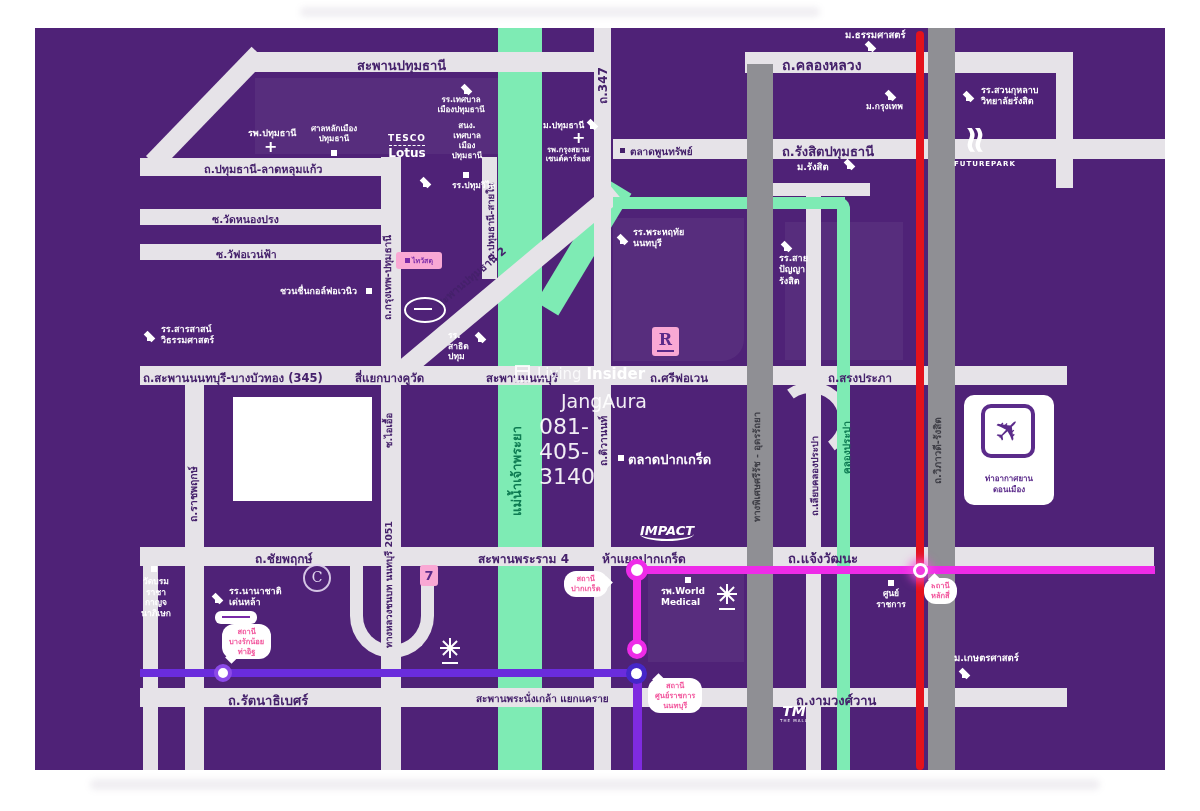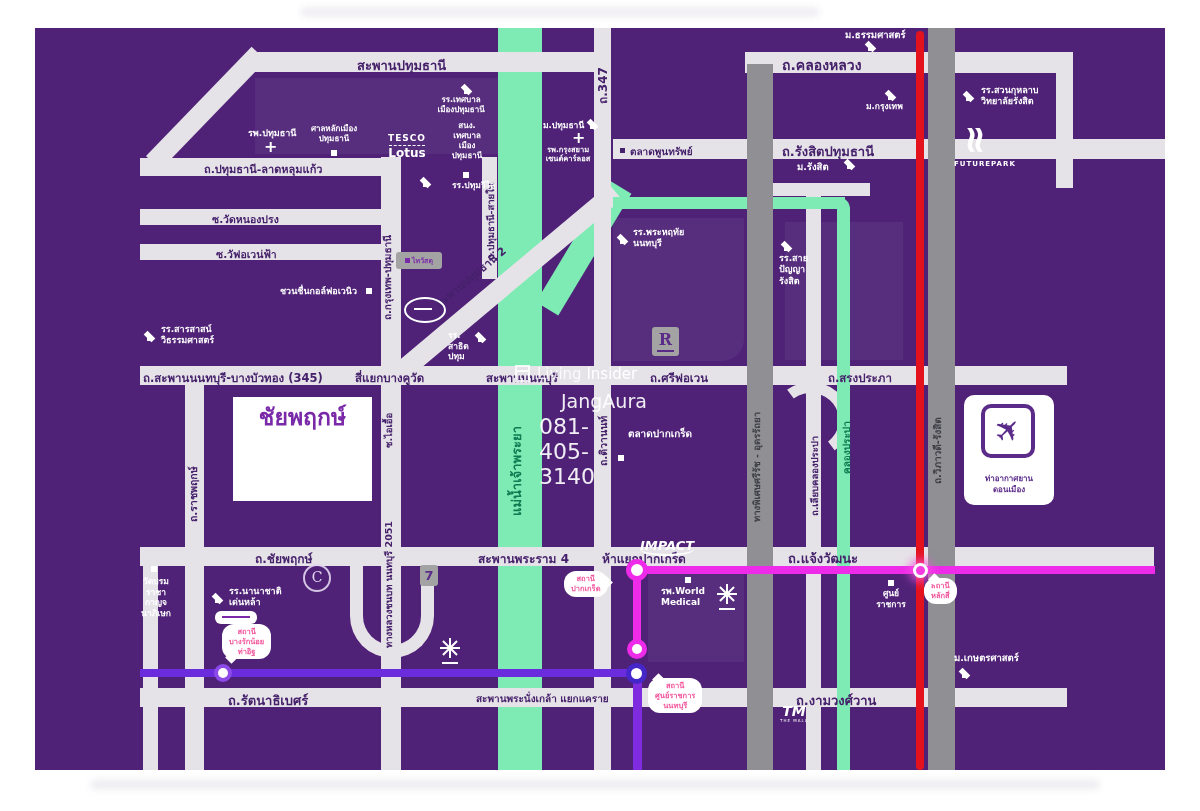--- a/index.html
+++ b/index.html
@@ -47,21 +47,21 @@
   .centro .th{font-size:23px;font-weight:bold;color:#7A2AA8;margin-top:2px}
   .wm{position:absolute;z-index:11;color:#fff}
   .cube{position:absolute;width:15px;height:17px;border:2px solid rgba(255,255,255,.85);box-sizing:border-box}
   .cube::before{content:"";position:absolute;left:0;top:3px;width:11px;height:2px;background:rgba(255,255,255,.85)}
   .fl{position:absolute;width:20px;height:20px;z-index:8}
   .flb{position:absolute;left:0;top:0;width:20px;height:20px}
   .flb::before{content:"";position:absolute;left:45%;top:0;width:12%;height:100%;background:#fff}
   .flb::after{content:"";position:absolute;top:45%;left:0;height:12%;width:100%;background:#fff}
   .flr{transform:rotate(45deg)}
   .flu{position:absolute;left:2px;bottom:-6px;width:16px;height:2px;background:#fff}
-  .logo-box{position:absolute;background:#a3a3a3;border-radius:3px;z-index:8;display:flex;
+  .logo-box{position:absolute;background:#f9a8d4;border-radius:3px;z-index:8;display:flex;
             align-items:center;justify-content:center}
   .oval{position:absolute;width:38px;height:22px;border:2px solid #fff;border-radius:50%;z-index:8}
   .oval::before{content:"";position:absolute;left:8px;top:9px;width:18px;height:2px;background:#fff}
   .clog{position:absolute;width:24px;height:24px;border:2px solid rgba(226,214,240,.9);border-radius:50%;
         z-index:8;color:#E2D6F0;font-family:"DejaVu Serif",serif;font-size:14px;text-align:center;line-height:22px}
   .dlbox{position:absolute;width:42px;height:13px;background:#fff;border-radius:6px;z-index:8}
   .dlbox::before{content:"";position:absolute;left:7px;top:5px;width:28px;height:2px;background:#7A2AA8}
   .air{position:absolute;left:964px;top:395px;width:90px;height:110px;background:#fff;border-radius:10px;
        z-index:8;text-align:center}
   .airframe{position:absolute;left:17px;top:9px;width:54px;height:54px;border:4px solid #5B2B8A;
@@ -236,22 +236,22 @@
   <div class="wlab" style="left:633px;top:227px">รร.พระหฤทัย
 นนทบุรี</div>
   <div class="logo-box rob" style="display:flex">
       <span class="r">R</span>
     </div>
   <span class="cap" style="left:780px;top:240px"></span>
   <div class="wlab" style="left:779px;top:253px">รร.สาย
 ปัญญา
 รังสิต</div>
   <span class="sq" style="left:618px;top:455px"></span>
-  <div class="wlab" style="left:628px;top:428px;font-size:10px">ตลาดปากเกร็ด</div>
-  <div class="impact" style="left:640px;top:538px">IMPACT</div>
+  <div class="wlab" style="left:628px;top:452px;font-size:13px">ตลาดปากเกร็ด</div>
+  <div class="impact" style="left:640px;top:523px">IMPACT</div>
   <span class="sq" style="left:685px;top:577px"></span>
   <div class="wlab" style="left:661px;top:586px">รพ.World
 Medical</div>
   <span class="fl" style="left:717px;top:584px">
     <span class="flb"></span>
     <span class="flb flr"></span>
     <span class="flu"></span>
   </span>
   <span class="fl" style="left:440px;top:638px">
     <span class="flb"></span>
@@ -283,36 +283,35 @@
 
   <div class="air">
     <span class="airframe">
         <span class="plane">✈</span>
       </span>
     <div class="airtxt">ท่าอากาศยาน
 ดอนเมือง</div>
   </div>
 
   <div class="centro">
-    <div class="th">ชัยพฤกษ์</div>
   </div>
 
   <div class="bub t-r" style="left:564px;top:571px">สถานี
 ปากเกร็ด</div>
   <div class="bub t-tl" style="left:648px;top:678px">สถานี
 ศูนย์ราชการ
 นนทบุรี</div>
   <div class="bub t-tl" style="left:924px;top:578px">สถานี
 หลักสี่</div>
   <div class="bub t-bl" style="left:222px;top:624px">สถานี
 บางรักน้อย
 ท่าอิฐ</div>
 
   <div class="wm" style="left:515px;top:362px">
     <span class="cube" style="left:0;top:3px"></span>
     <div class="abs" style="left:22px;top:3px;font-size:15px;white-space:nowrap">
       <span style="color:rgba(255,255,255,.8)">Living</span>
-      <span style="font-weight:normal;color:#fff">Insider</span>
+      <span style="font-weight:bold;color:#fff">Insider</span>
     </div>
     <div class="abs" style="left:46px;top:28px;font-size:19px;color:rgba(255,255,255,.92)">JangAura</div>
     <div class="abs" style="left:24px;top:52px;font-size:22px;color:rgba(255,255,255,.92)">081-405-3140</div>
   </div>
 </div>
 
 </body></html>

